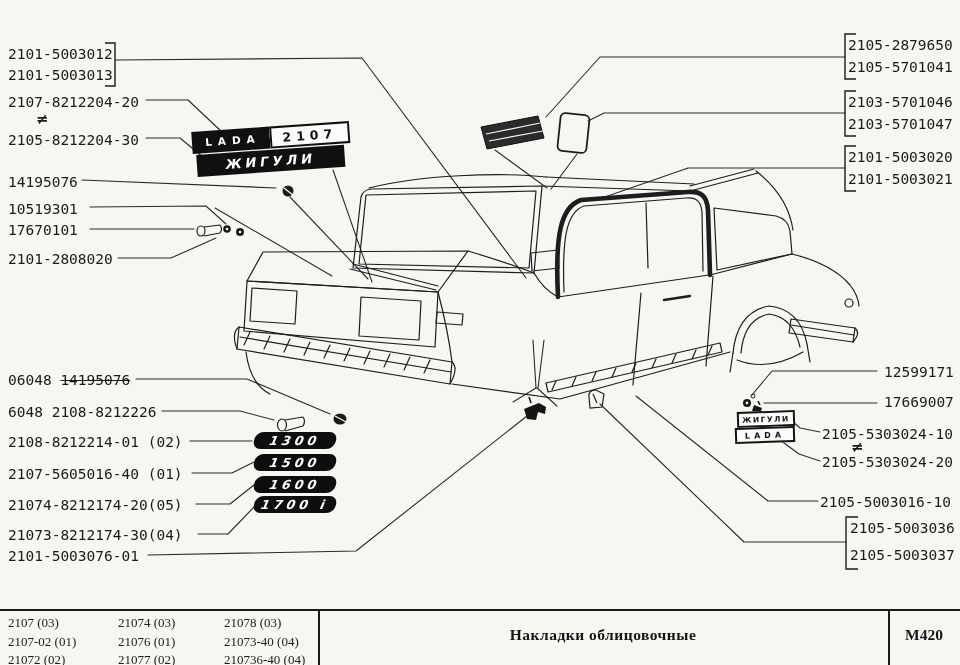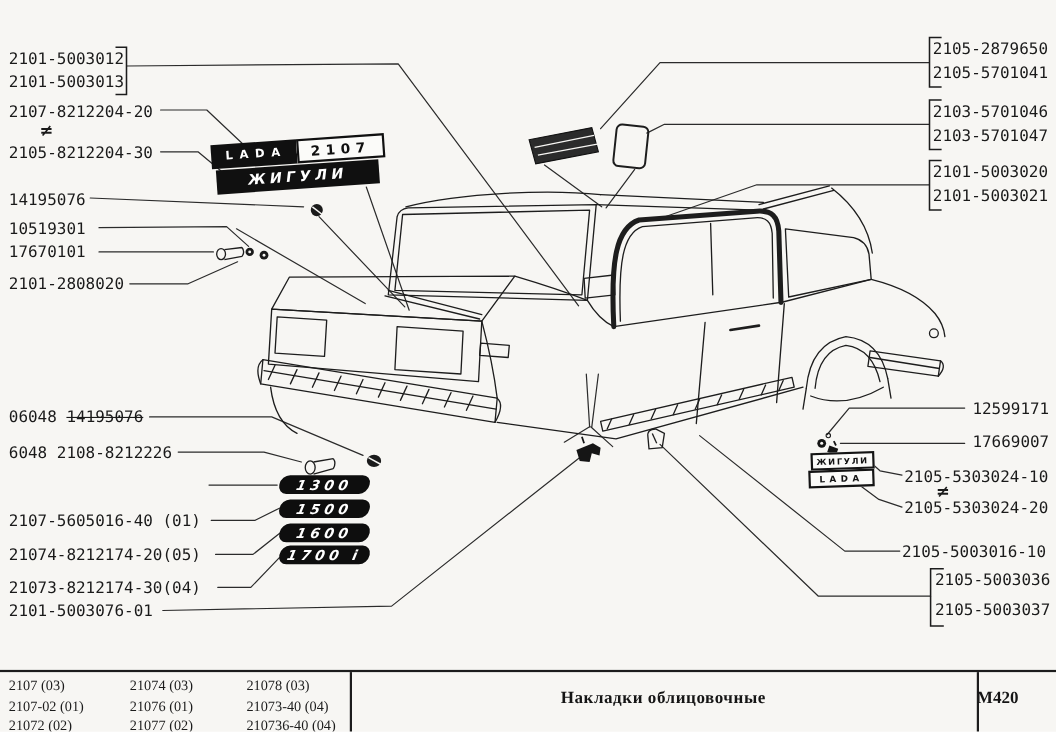--- a/index.html
+++ b/index.html
@@ -28,21 +28,21 @@
   .badge-outline.zh{left:737px;top:411px;width:54px;height:12px;
       font:bold 7.5px "DejaVu Sans",sans-serif;letter-spacing:1.5px;}
   .badge-outline.ld{left:735px;top:427px;width:56px;height:12px;
       font:bold 8px "DejaVu Sans",sans-serif;letter-spacing:4px;}
   
   .footer{position:absolute;left:0;top:609px;width:960px;height:56px;border-top:2px solid #1c1c1c;}
   .vline{position:absolute;top:0;width:2px;height:56px;background:#1c1c1c;}
   .ftcol{position:absolute;top:3px;font:13px "Liberation Serif",serif;color:#1b1b1b;line-height:18.5px;white-space:pre;}
   .fttitle{position:absolute;left:318px;top:15px;width:570px;text-align:center;
       font:bold 15.5px "Liberation Serif",serif;color:#151515;letter-spacing:.5px;}
-  .ftcode{position:absolute;left:888px;top:15px;width:72px;text-align:left;
+  .ftcode{position:absolute;left:888px;top:15px;width:72px;text-align:center;
       font:bold 15.5px "Liberation Serif",serif;color:#151515;}
 </style>
 </head>
 <body>
 
 <div class="page">
 
   <svg width="960" height="665" viewBox="0 0 960 665">
 
     <g stroke="#2b2b2b" stroke-width="1.1" fill="none" stroke-linecap="round" stroke-linejoin="round">
@@ -218,20 +218,21 @@
   <span class="pn" style="left:8px;top:67px">2101-5003013</span>
   <span class="pn" style="left:8px;top:94px">2107-8212204-20</span>
   <span class="neq" style="left:36px;top:110px">≠</span>
   <span class="pn" style="left:8px;top:132px">2105-8212204-30</span>
   <span class="pn" style="left:8px;top:174px">14195076</span>
   <span class="pn" style="left:8px;top:201px">10519301</span>
   <span class="pn" style="left:8px;top:222px">17670101</span>
   <span class="pn" style="left:8px;top:251px">2101-2808020</span>
   <span class="pn" style="left:8px;top:372px"><span>06048 </span><span class="struck">14195076</span></span>
   <span class="pn" style="left:8px;top:404px">6048 2108-8212226</span>
+  <span class="pn" style="left:8px;top:434px">2108-8212214-01 (02)</span>
   <span class="pn" style="left:8px;top:466px">2107-5605016-40 (01)</span>
   <span class="pn" style="left:8px;top:497px">21074-8212174-20(05)</span>
   <span class="pn" style="left:8px;top:527px">21073-8212174-30(04)</span>
   <span class="pn" style="left:8px;top:548px">2101-5003076-01</span>
 
   <span class="pn" style="left:848px;top:37px">2105-2879650</span>
   <span class="pn" style="left:848px;top:59px">2105-5701041</span>
   <span class="pn" style="left:848px;top:94px">2103-5701046</span>
   <span class="pn" style="left:848px;top:116px">2103-5701047</span>
   <span class="pn" style="left:848px;top:149px">2101-5003020</span>

